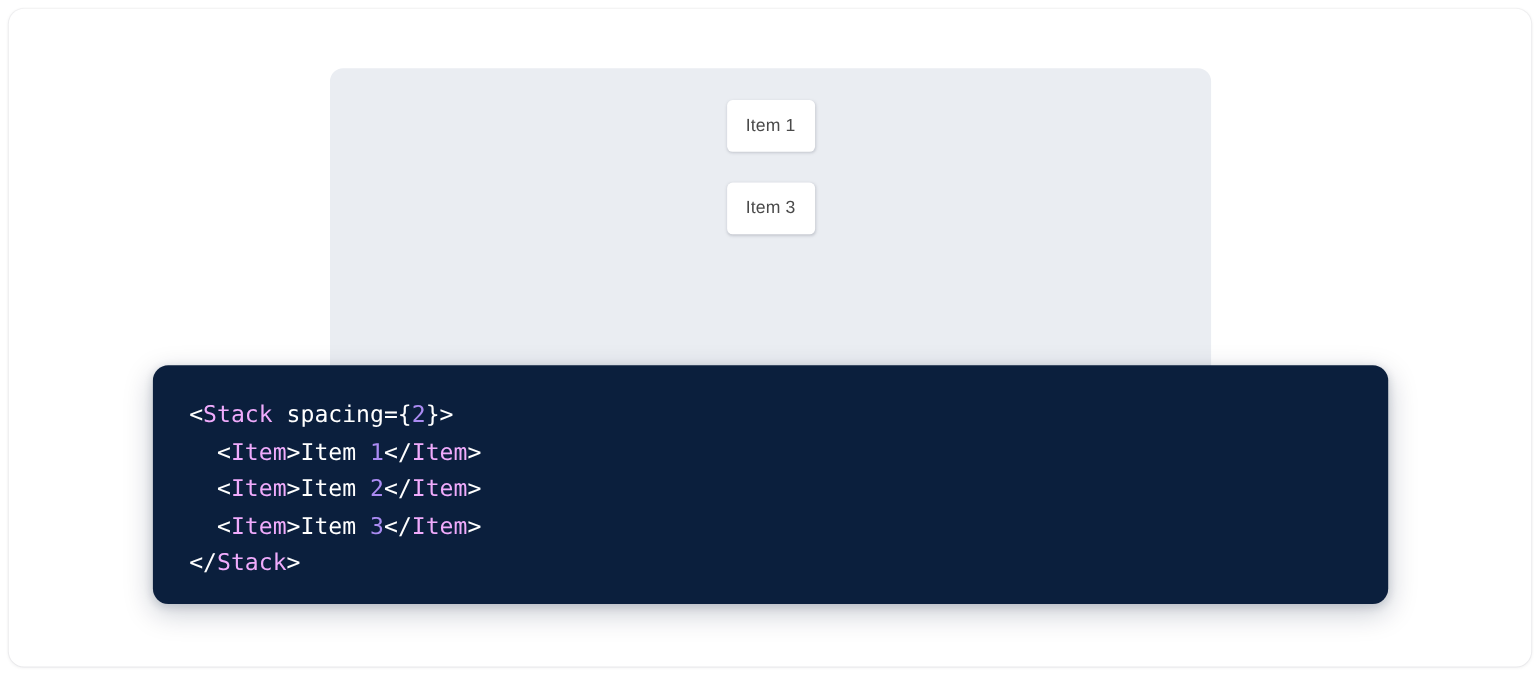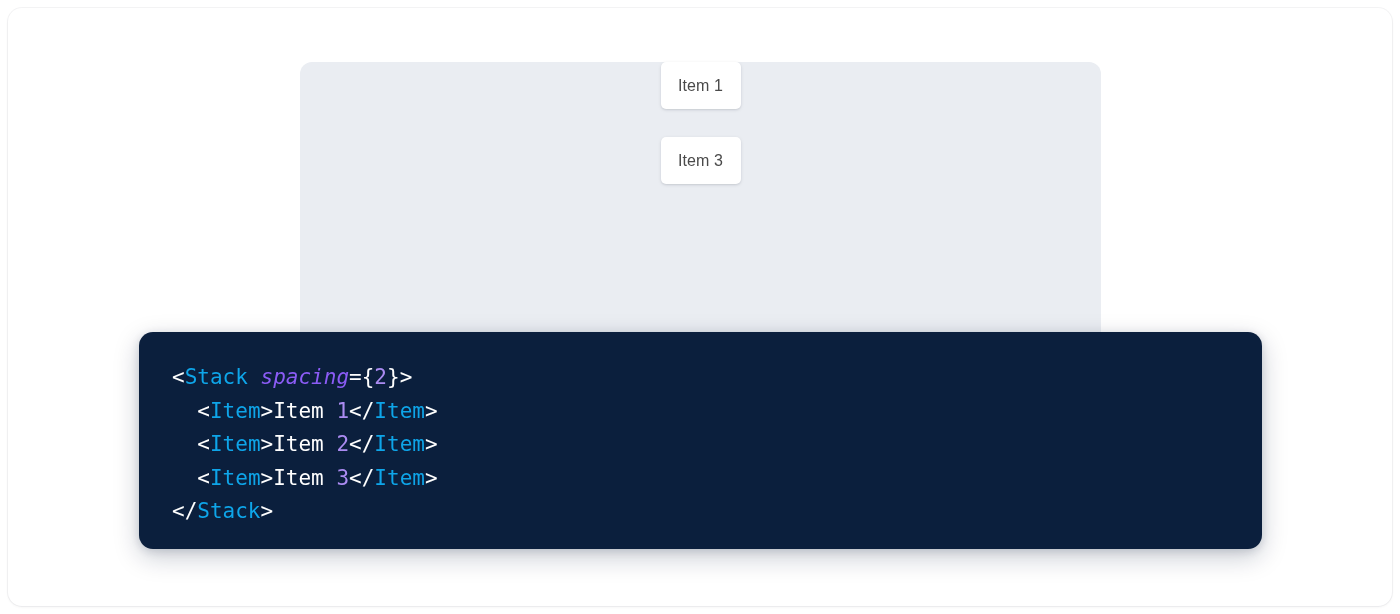--- a/index.html
+++ b/index.html
@@ -42,20 +42,21 @@
 
   #stack-demo {
     position: absolute;
     left: 0;
     top: 0;
     width: 100%;
     height: 100%;
     display: flex;
     flex-direction: column;
     align-items: center;
+    padding-top: 29px;
     box-sizing: border-box;
     gap: 28px;
   }
 
   .stack-item {
     width: 80px;
     height: 47px;
     background: #ffffff;
     border-radius: 5px;
     display: flex;
@@ -89,22 +90,22 @@
     padding: 29px 0 0 33px;
     font-family: "DejaVu Sans Mono", "Liberation Mono", monospace;
     font-size: 21px;
     line-height: 33.6px;
     color: #ffffff;
     white-space: pre;
     letter-spacing: 0px;
   }
 
   .tok-punct { color: #ffffff; }
-  .tok-tag   { color: #0ea5e9; }
-  .tok-attr  { color: #8b5cf6; font-style: italic; }
+  .tok-tag   { color: #f0abfc; }
+  .tok-attr  { color: #ffffff; }
   .tok-num   { color: #ab8bf2; }
   .tok-text  { color: #ffffff; }
 </style>
 </head>
 <body>
 
 <div id="app-frame">
 
   <div id="preview-panel">
     <div id="stack-demo">

